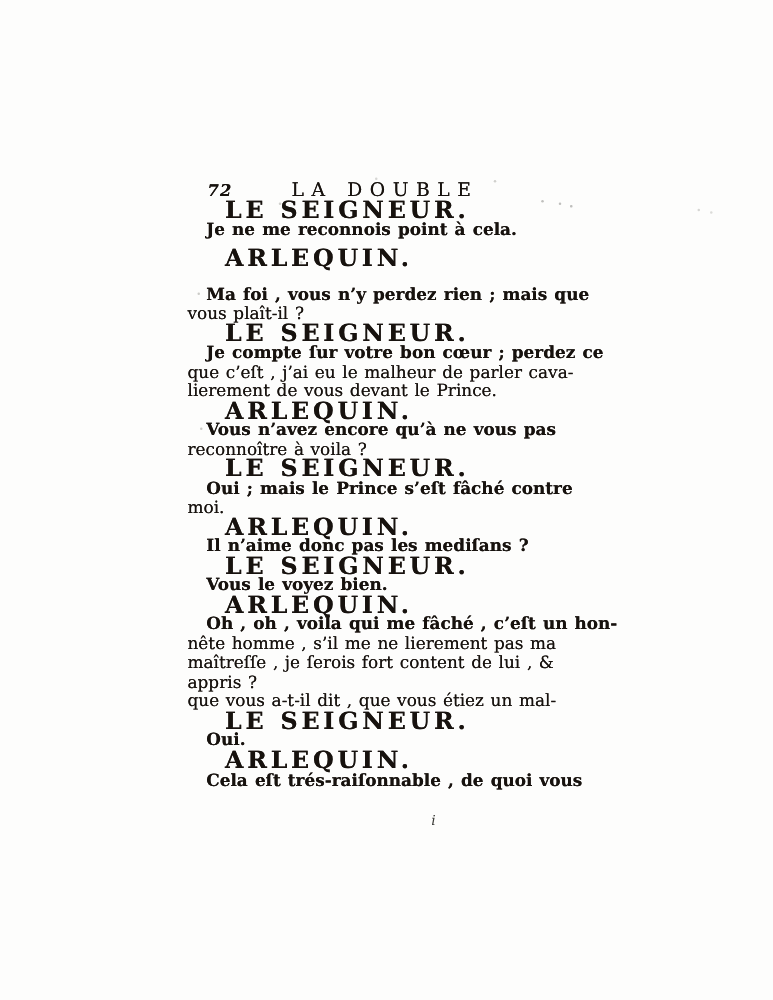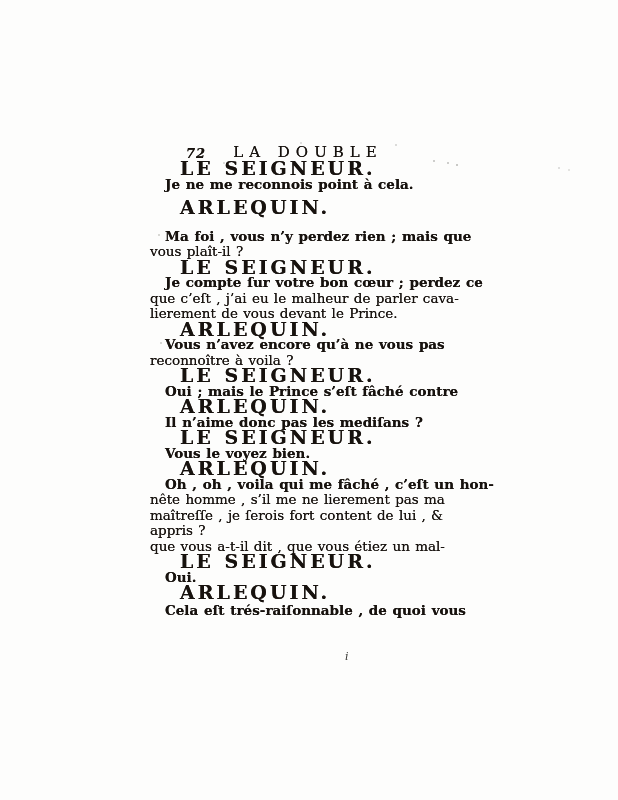--- a/index.html
+++ b/index.html
@@ -19,21 +19,21 @@
     text-shadow:0 0 0.45px rgba(23,18,14,0.85);
     word-spacing:1px;
   }
   .header-row{
     position:relative;
     height:17px;
     line-height:17px;
   }
   .page-number{
     position:absolute;
-    left:36px;top:1px;
+    left:16px;top:1px;
     font-style:italic;
     font-weight:bold;
     font-size:13px;
     letter-spacing:1px;
   }
   .running-title{
     display:block;
     text-align:center;
     padding-left:14px;
     font-weight:normal;
@@ -86,20 +86,21 @@
     <div class="line">vous plaît-il ?</div>
     <div class="speaker">LE SEIGNEUR.</div>
     <div class="line indent">Je compte ſur votre bon cœur ; perdez ce</div>
     <div class="line">que c’eſt , j’ai eu le malheur de parler cava-</div>
     <div class="line">lierement de vous devant le Prince.</div>
     <div class="speaker">ARLEQUIN.</div>
     <div class="line indent">Vous n’avez encore qu’à ne vous pas</div>
     <div class="line">reconnoître à voila ?</div>
     <div class="speaker">LE SEIGNEUR.</div>
     <div class="line indent">Oui ; mais le Prince s’eſt fâché contre</div>
+    <div class="line">moi.</div>
     <div class="speaker">ARLEQUIN.</div>
     <div class="line indent">Il n’aime donc pas les mediſans ?</div>
     <div class="speaker">LE SEIGNEUR.</div>
     <div class="line indent">Vous le voyez bien.</div>
     <div class="speaker">ARLEQUIN.</div>
     <div class="line indent">Oh , oh , voila qui me fâché , c’eſt un hon-</div>
     <div class="line">nête homme , s’il me ne lierement pas ma</div>
     <div class="line">maîtreſſe , je ſerois fort content de lui , &amp;</div>
     <div class="line">appris ?</div>
     <div class="line">que vous a-t-il dit , que vous étiez un mal-</div>

